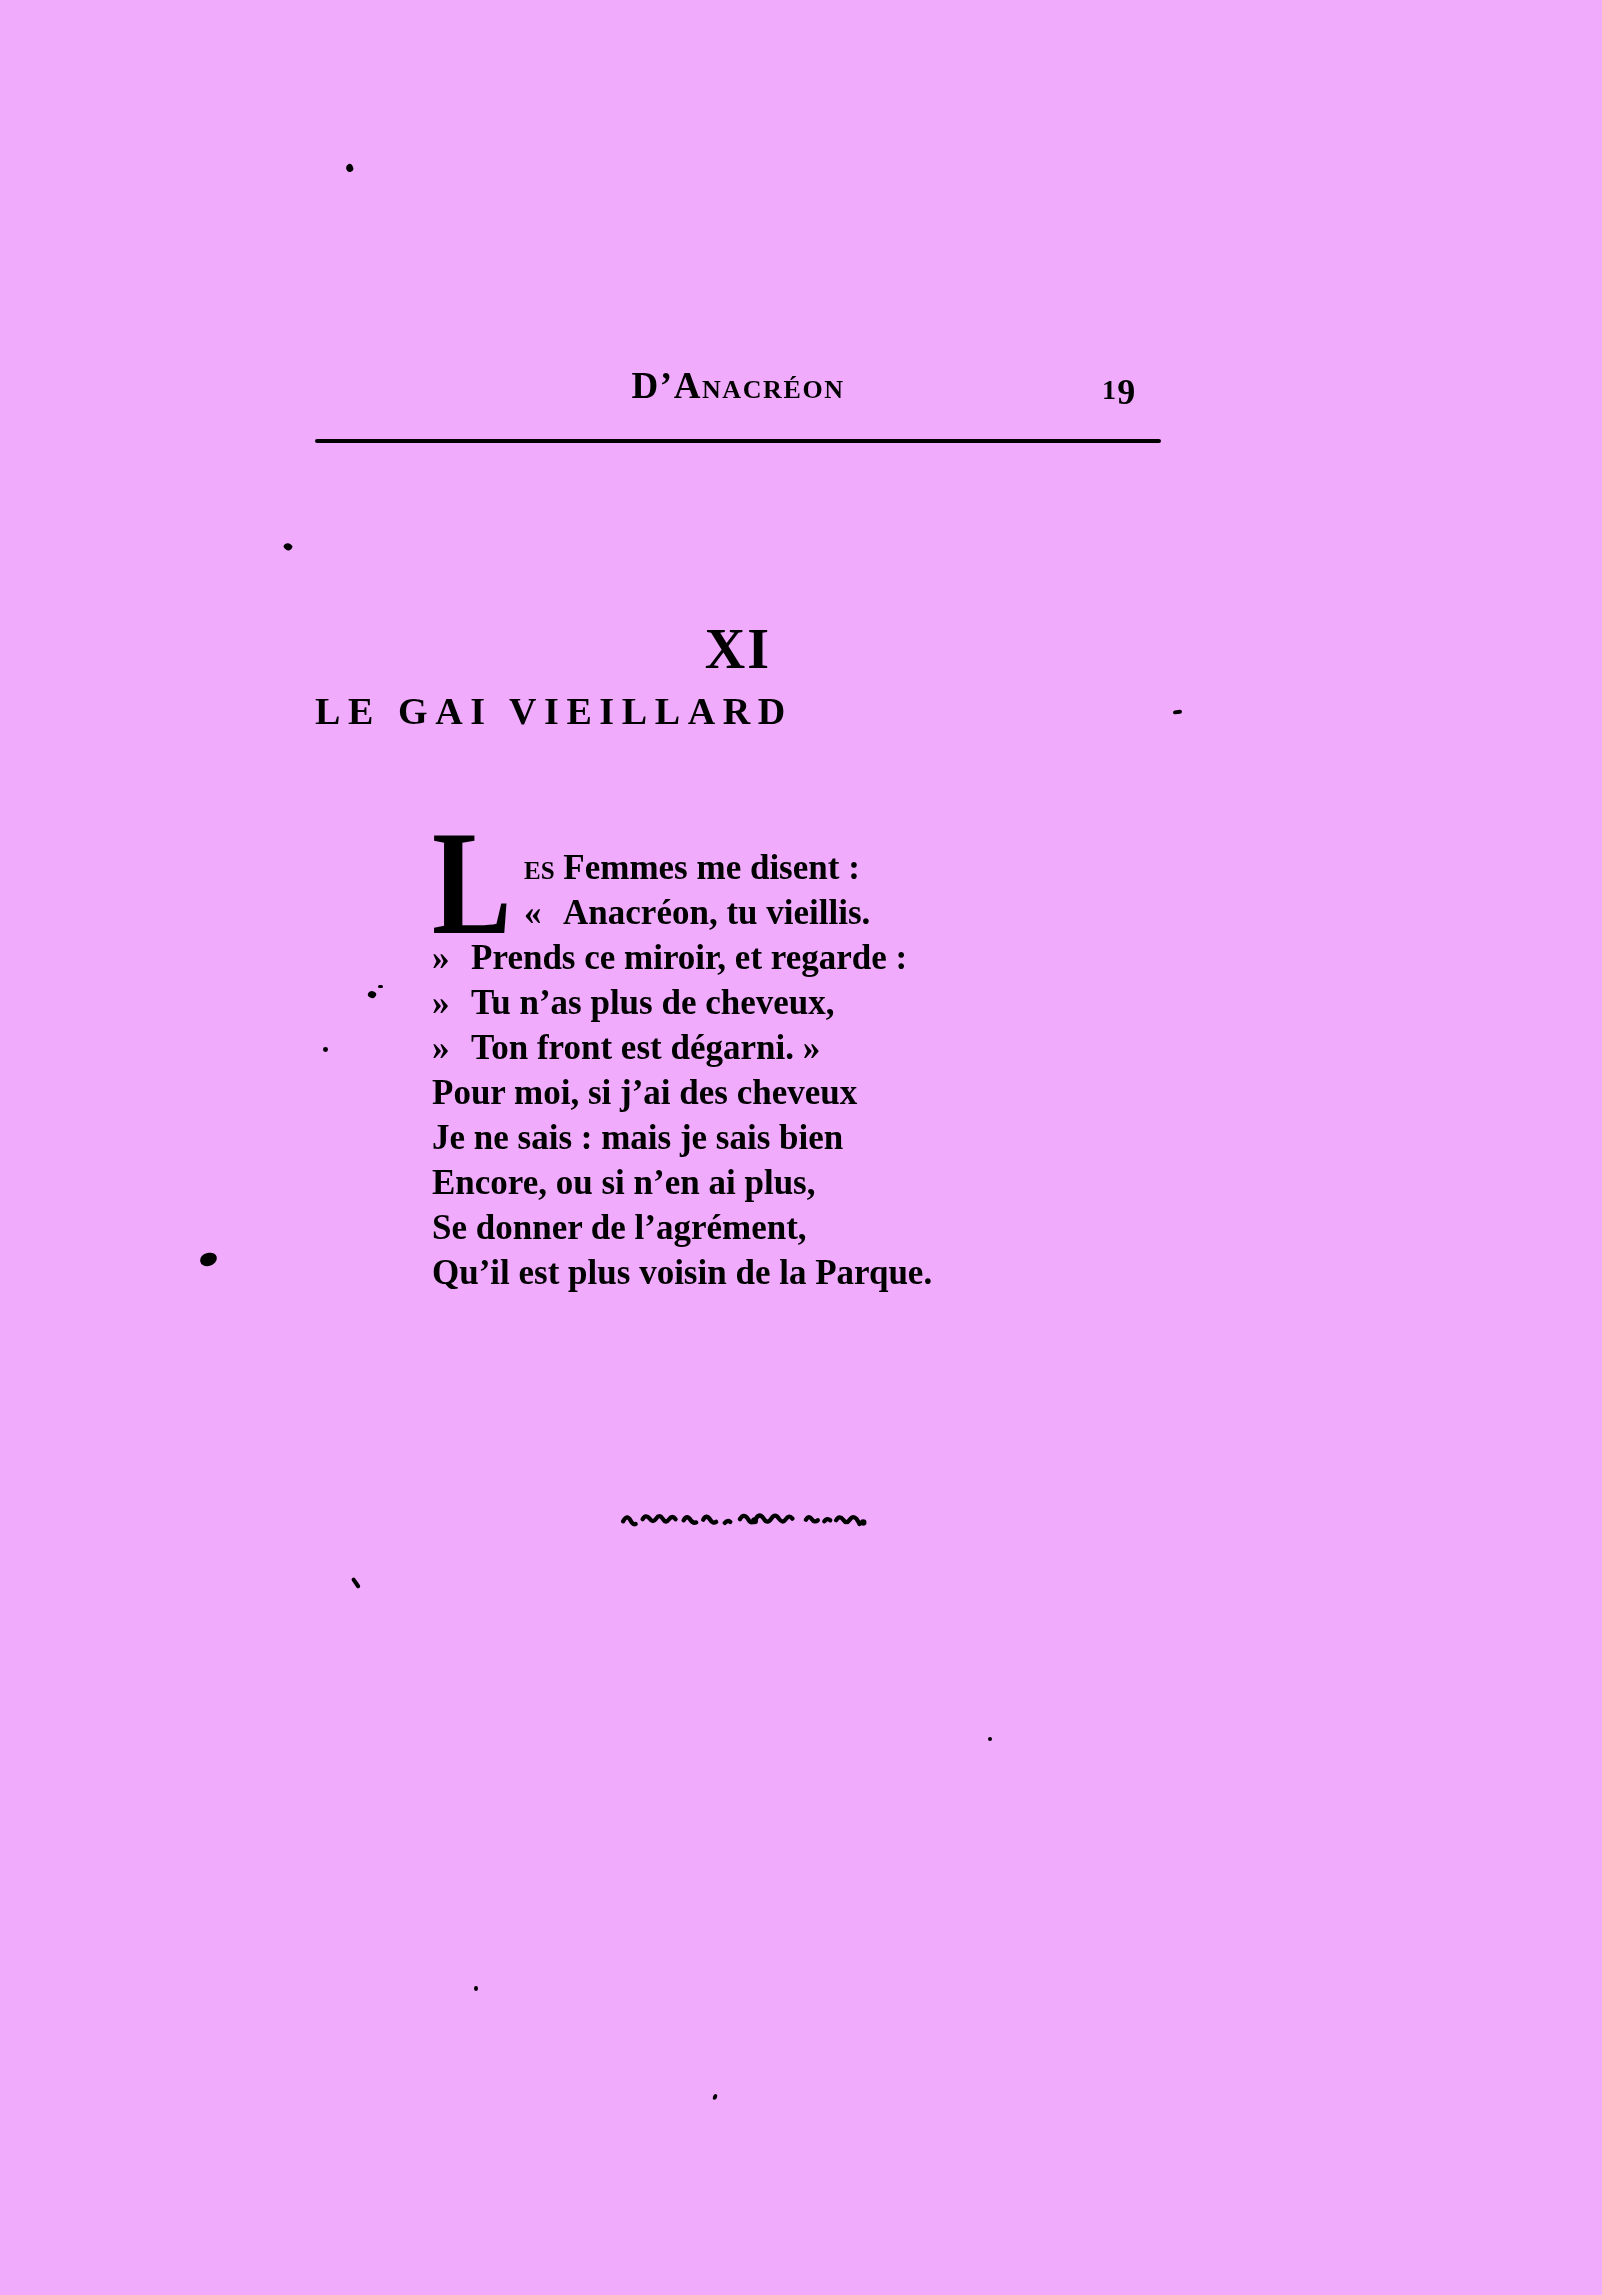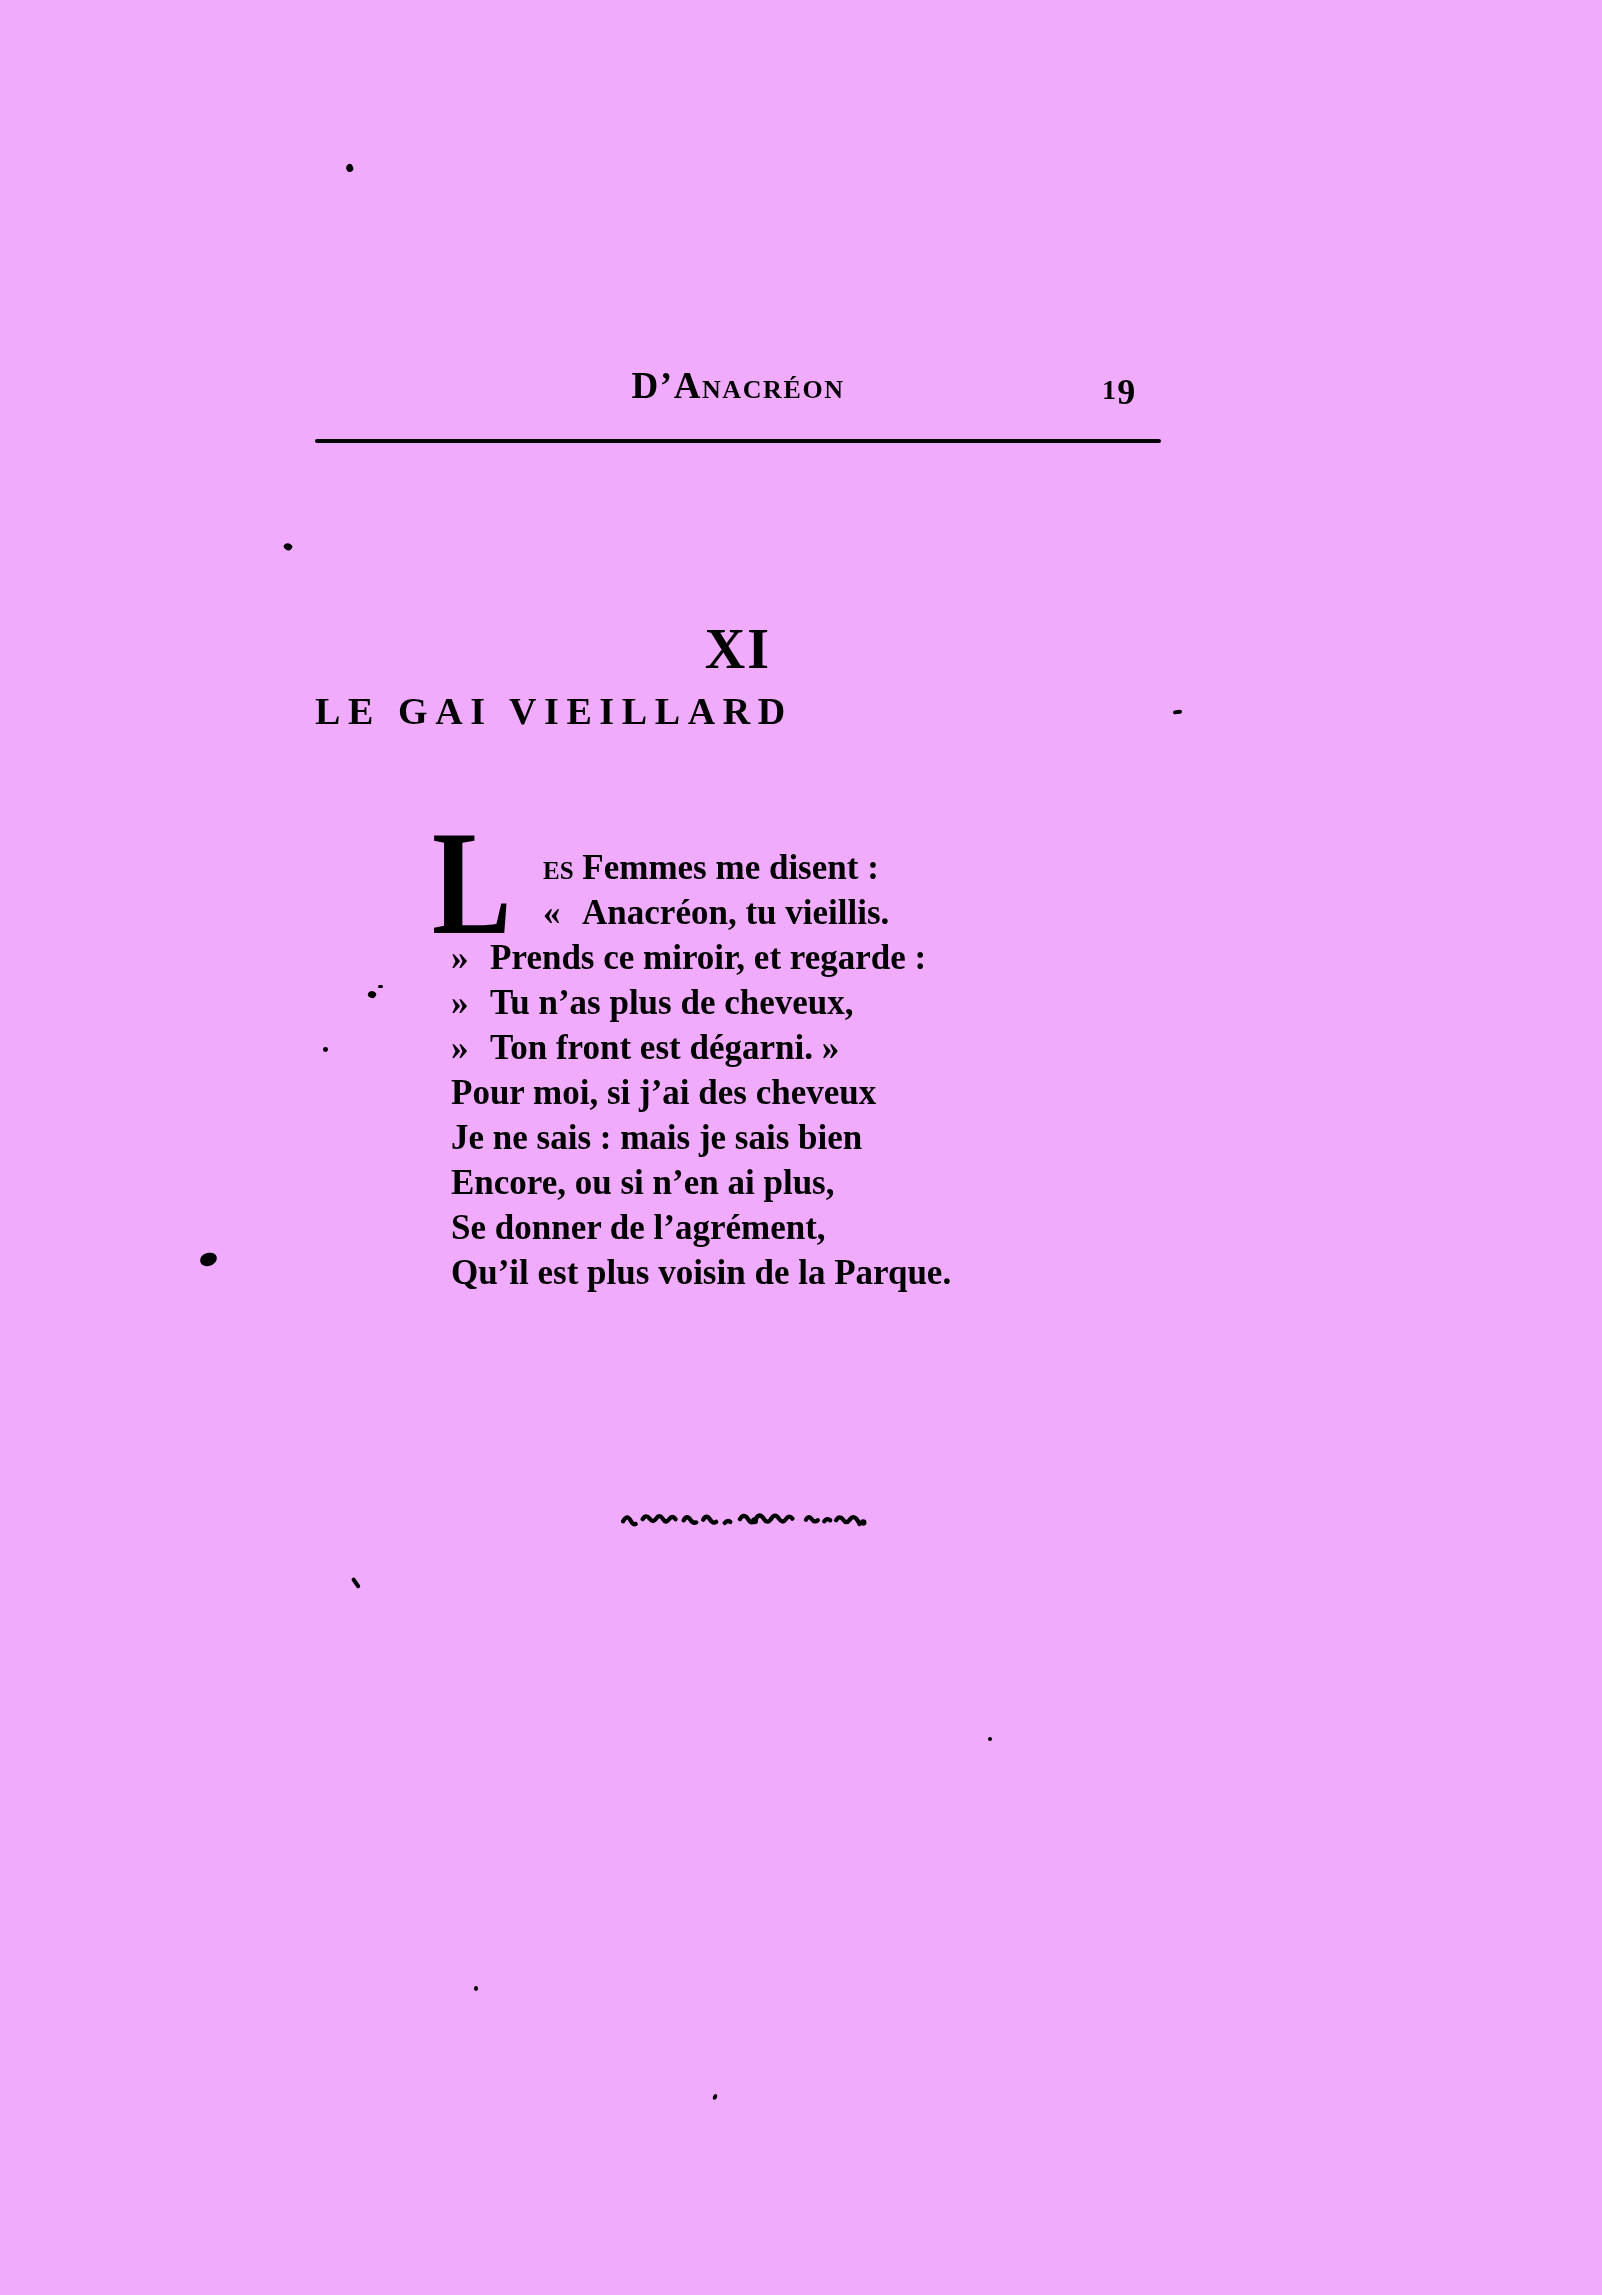--- a/index.html
+++ b/index.html
@@ -69,21 +69,20 @@
   .poem {
     position: absolute;
     left: 432px; top: 845px;
     font-size: 35px;
     font-weight: 700;
   }
   .poem .line {
     height: 45px;
     line-height: 45px;
     white-space: nowrap;
-    margin-left: 19px;
   }
   .poem .line.cont { padding-left: 92px; }
   .poem .marker { display: inline-block; margin-right: 21.6px; }
   .poem .marker:empty { display: none; margin: 0; }
   .poem .sc { font-variant: small-caps; }
   .drop-cap {
     position: absolute;
     left: 0; top: -37px;
     font-size: 149px;
     line-height: 1;

